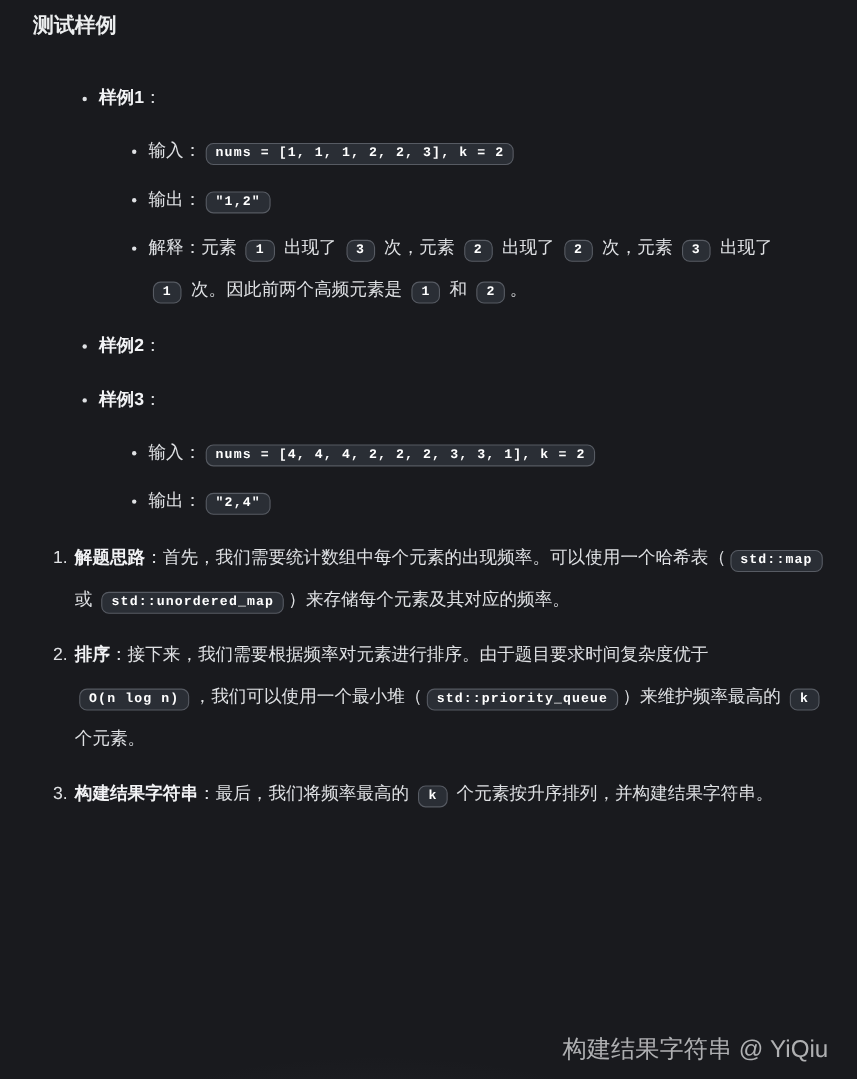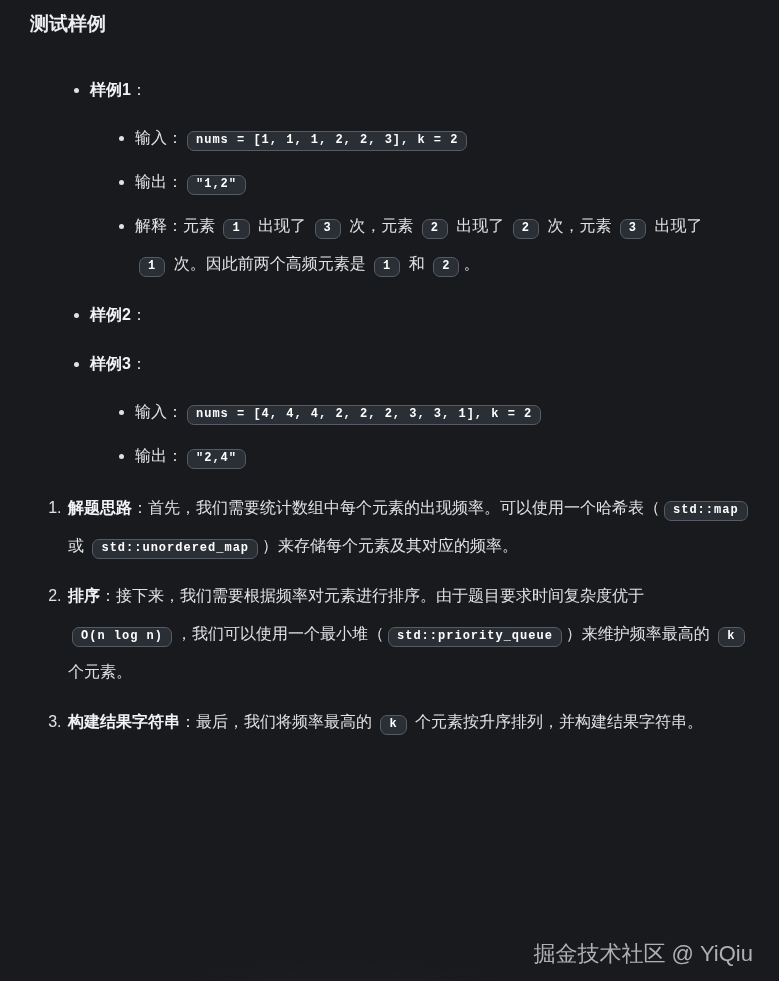--- a/index.html
+++ b/index.html
@@ -93,13 +93,13 @@
         </ul></li>
     </ul>
   <ol class="steps">
       <li><strong>解题思路</strong>：首先，我们需要统计数组中每个元素的出现频率。可以使用一个哈希表（<code class="chip">std::map</code> 或 <code class="chip">std::unordered_map</code>）来存储每个元素及其对应的频率。</li>
       <li><strong>排序</strong>：接下来，我们需要根据频率对元素进行排序。由于题目要求时间复杂度优于 <code class="chip">O(n log n)</code>，我们可以使用一个最小堆（<code class="chip">std::priority_queue</code>）来维护频率最高的 <code class="chip">k</code> 个元素。</li>
       <li><strong>构建结果字符串</strong>：最后，我们将频率最高的 <code class="chip">k</code> 个元素按升序排列，并构建结果字符串。</li>
     </ol>
 </div>
 
 <div class="glow"></div>
-<div class="watermark">掘金技术社区 @ YiQiu</div>
+<div class="watermark">构建结果字符串 @ YiQiu</div>
 
 </body></html>

